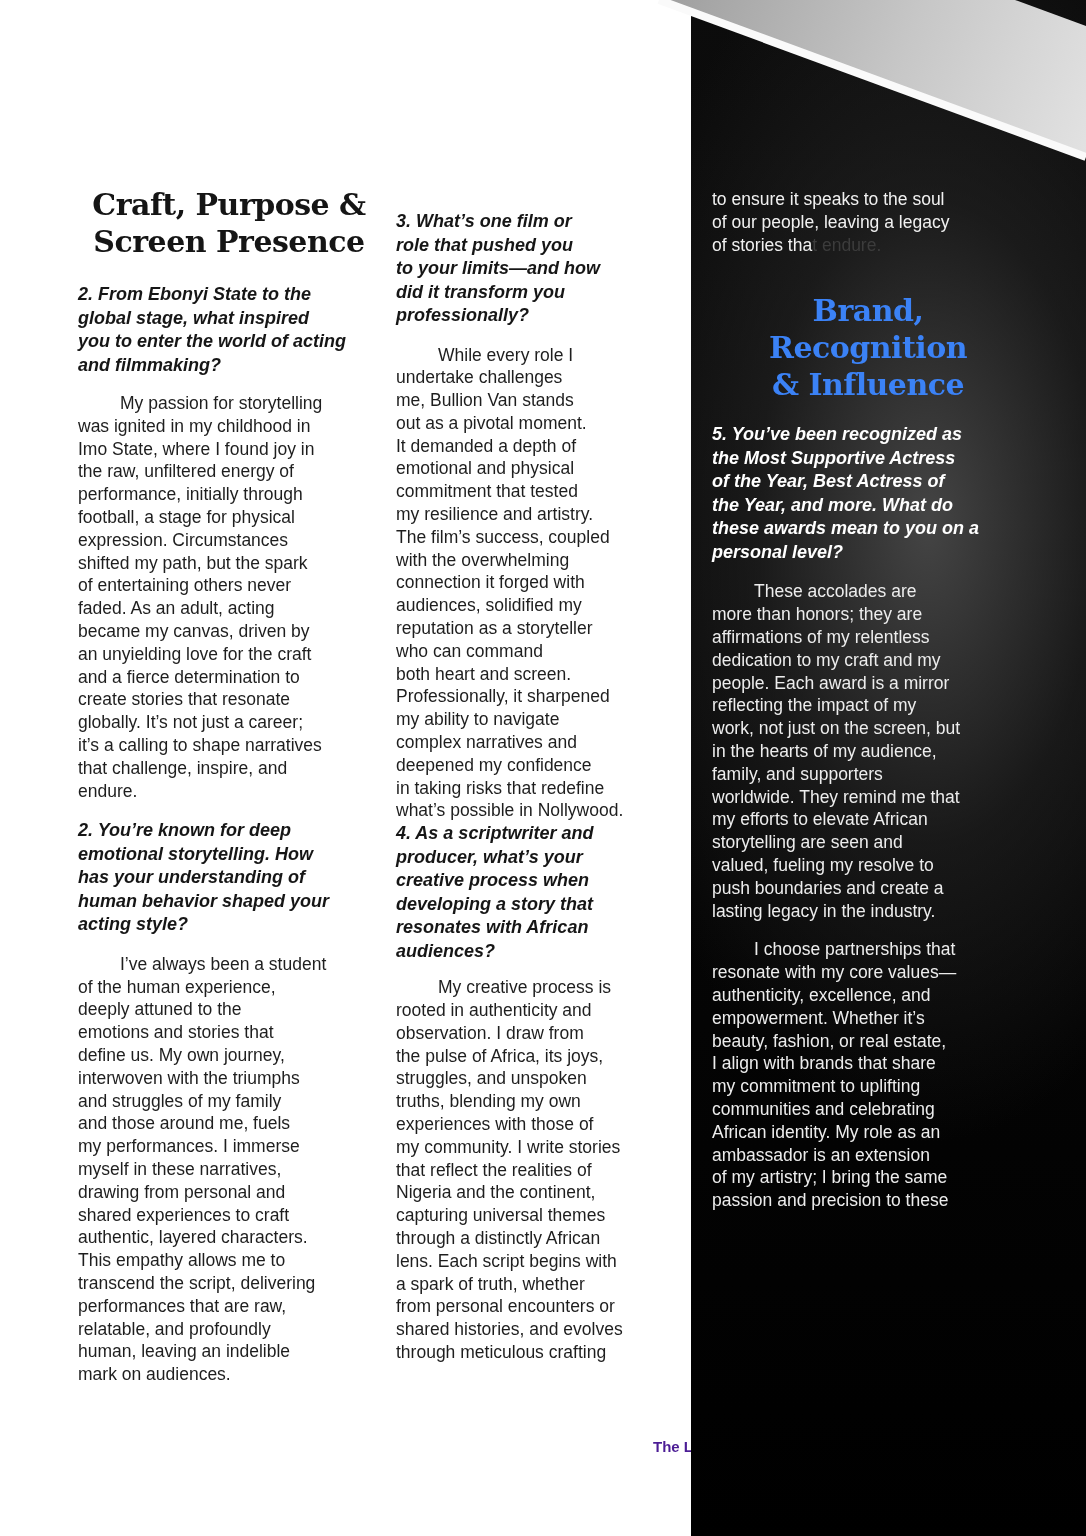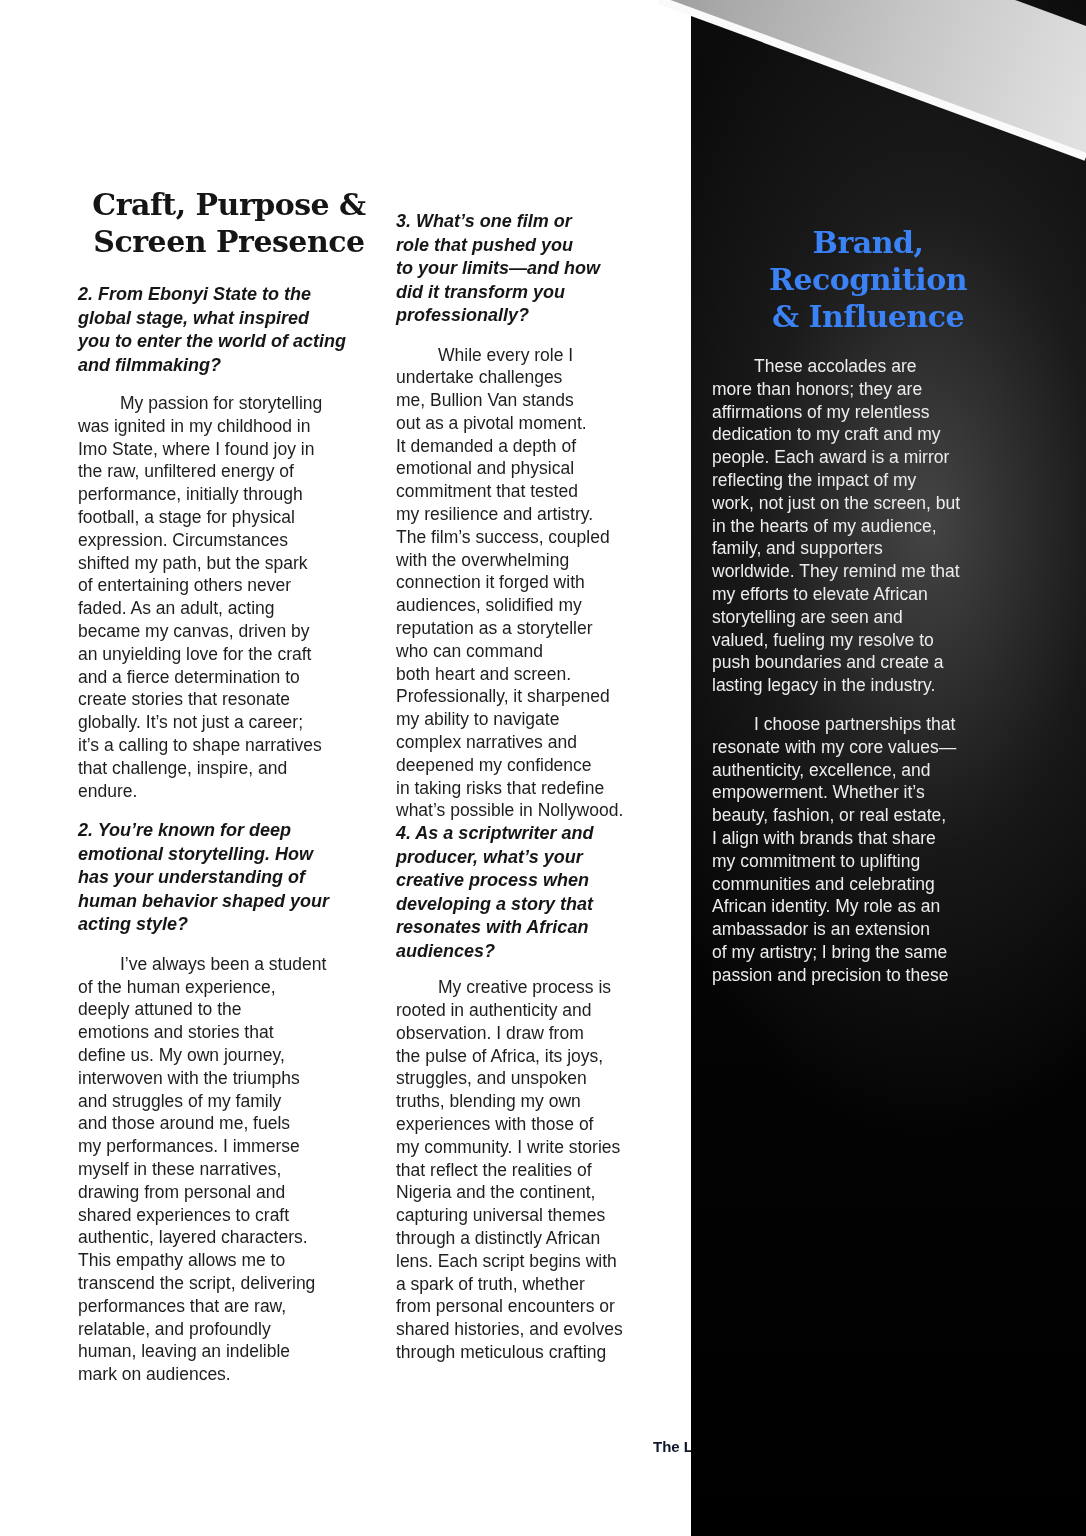--- a/index.html
+++ b/index.html
@@ -54,21 +54,21 @@
   .a:last-child{margin-bottom:0;}
   .cont{
     font-size:17.5px;line-height:22.8px;
     white-space:pre-line;
     margin:0;
     color:#f1f1f1;
   }
   .dim{color:#3c3c3c;}
   .footer{
     position:absolute;left:653px;top:1438px;z-index:0;
-    font-size:15px;font-weight:700;color:#0f172a;
+    font-size:15px;font-weight:700;color:#4c1d95;
     white-space:nowrap;
   }
   
   .col-left .q2{margin-bottom:16px;}
   .col-mid .q3{margin-bottom:16px;font-style:italic;}
   .col-mid .a3{margin-bottom:0;}
   .col-mid .q4{margin-bottom:13px;}
   .col-right .q5{margin-bottom:16px;}
   .col-right .a5{margin-bottom:16px;}
   .col-right .q6{margin-bottom:14px;}
@@ -189,22 +189,31 @@
 capturing universal themes
 through a distinctly African
 lens. Each script begins with
 a spark of truth, whether
 from personal encounters or
 shared histories, and evolves
 through meticulous crafting</p>
   </div>
 
   <div class="col col-right">
+    <p class="cont"><span>to ensure it speaks to the soul
+of our people, leaving a legacy
+of stories tha</span><span class="dim">t endure.</span></p>
     <h2>Brand, Recognition
 &amp; Influence</h2>
+    <p class="q q5">5. You’ve been recognized as
+the Most Supportive Actress
+of the Year, Best Actress of
+the Year, and more. What do
+these awards mean to you on a
+personal level?</p>
     <p class="a a5">These accolades are
 more than honors; they are
 affirmations of my relentless
 dedication to my craft and my
 people. Each award is a mirror
 reflecting the impact of my
 work, not just on the screen, but
 in the hearts of my audience,
 family, and supporters
 worldwide. They remind me that

